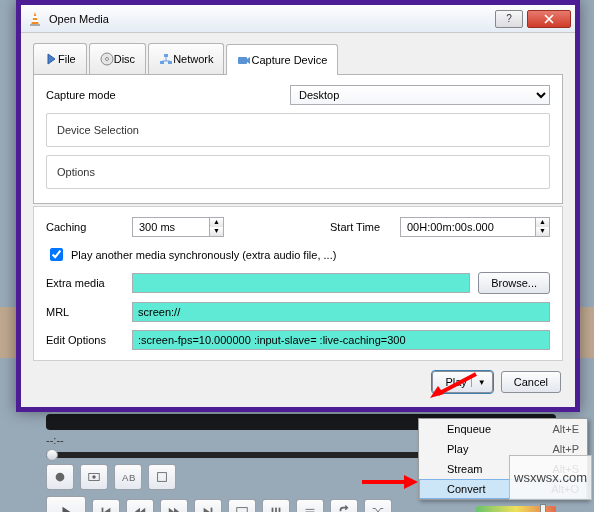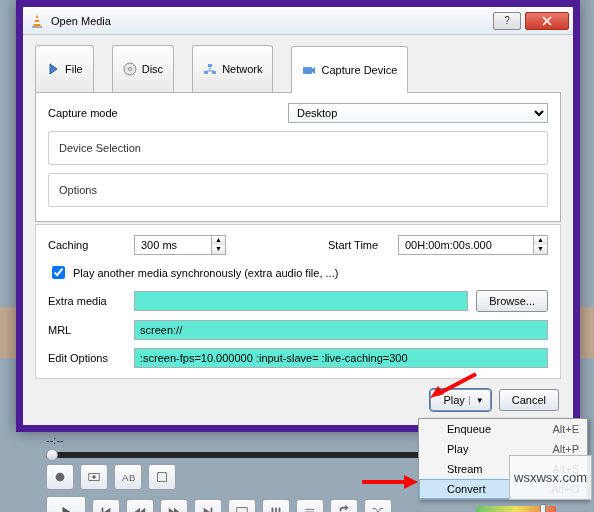--- a/index.html
+++ b/index.html
@@ -5,37 +5,37 @@
 * { box-sizing: border-box; font-family: "Segoe UI", Tahoma, sans-serif; font-size: 11px; }
 body { margin: 0; width: 594px; height: 512px; background: #8899aa; overflow: hidden; position: relative; }
 
 
 .bgwall { position: absolute; left: 0; top: 0; width: 594px; height: 512px;
   background: linear-gradient(#98a9b8 0, #98a9b8 60%, #c0a890 60%, #c0a890 70%, #98a9b8 70%);
 }
 
 
 .dialog { position: absolute; left: 16px; top: 0; width: 564px; background: #f0f0f0;
-  border: 7px solid #4c1d95; box-shadow: 0 0 14px rgba(0,0,0,0.4); }
+  border: 5px solid #4c1d95; box-shadow: 0 0 14px rgba(0,0,0,0.4); }
 .titlebar { height: 28px; background: linear-gradient(#fdfdfe, #e5ecf5); display: flex; align-items: center;
   border-bottom: 1px solid #c8c8c8; }
 .titlebar .app-icon { width: 16px; height: 16px; margin: 0 6px; }
 .titlebar .title { flex: 1; color: #000; }
 .winbtns { display: flex; gap: 4px; margin-right: 4px; }
 .winbtn { width: 28px; height: 18px; border: 1px solid #888; border-radius: 2px;
   background: linear-gradient(#f7f7f7,#dcdce2); display:flex; align-items:center; justify-content:center;
   font-size: 10px; color:#333; }
 .winbtn.close { background: linear-gradient(#e87a6e,#cf3b2a); color:#fff; border-color:#9a2f22; width: 44px; }
 
 .client { padding: 10px 12px 12px; }
 
 
 .tabs { display:flex; border-bottom: 1px solid #b5b5b5; }
-.tab { padding: 16px 10px; border: 1px solid #b5b5b5; border-bottom: none; margin-right: 18px;
-  background: linear-gradient(#fdfdfd,#eaeaea); border-radius: 3px 3px 0 0; display:flex; align-items:center; gap:5px; }
+.tab { padding: 8px 10px; border: 1px solid #b5b5b5; border-bottom: none; margin-right: 2px;
+  background: linear-gradient(#fdfdfd,#eaeaea); border-radius: 3px 3px 0 0; display:flex; align-items:center; }
 .tab.active { background: #fff; position:relative; top:1px; }
 .tab .ticon { width: 14px; height: 14px; }
 
 
 .panel { border: 1px solid #b5b5b5; border-top: none; background:#fff; padding: 10px 12px 14px; }
 .row { display:flex; align-items:center; margin-bottom: 8px; }
 .lbl { width: 100px; color:#000; }
 .inline-input, select.wide { flex:1; border:1px solid #abadb3; background: linear-gradient(#fff,#f4f6f9);
   height:20px; padding: 0 4px; }
 select.wide { }

